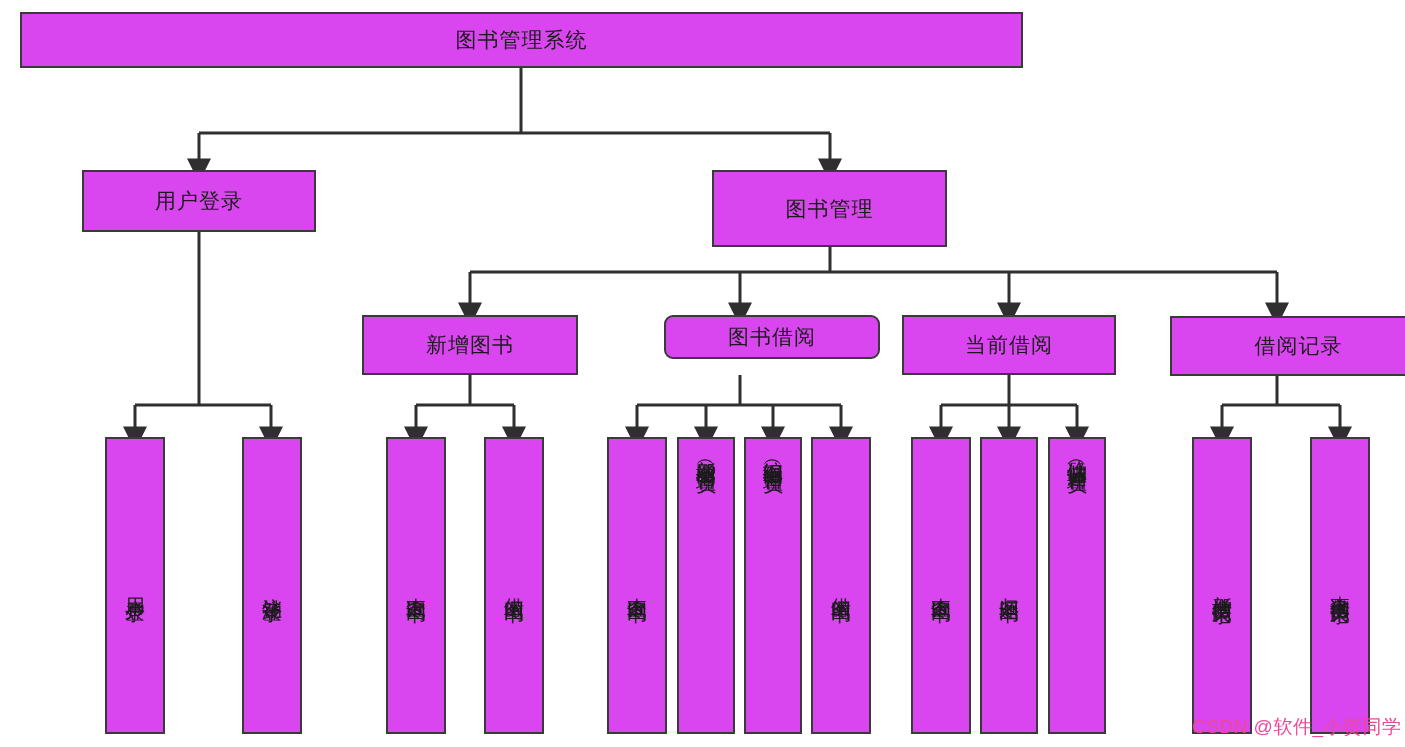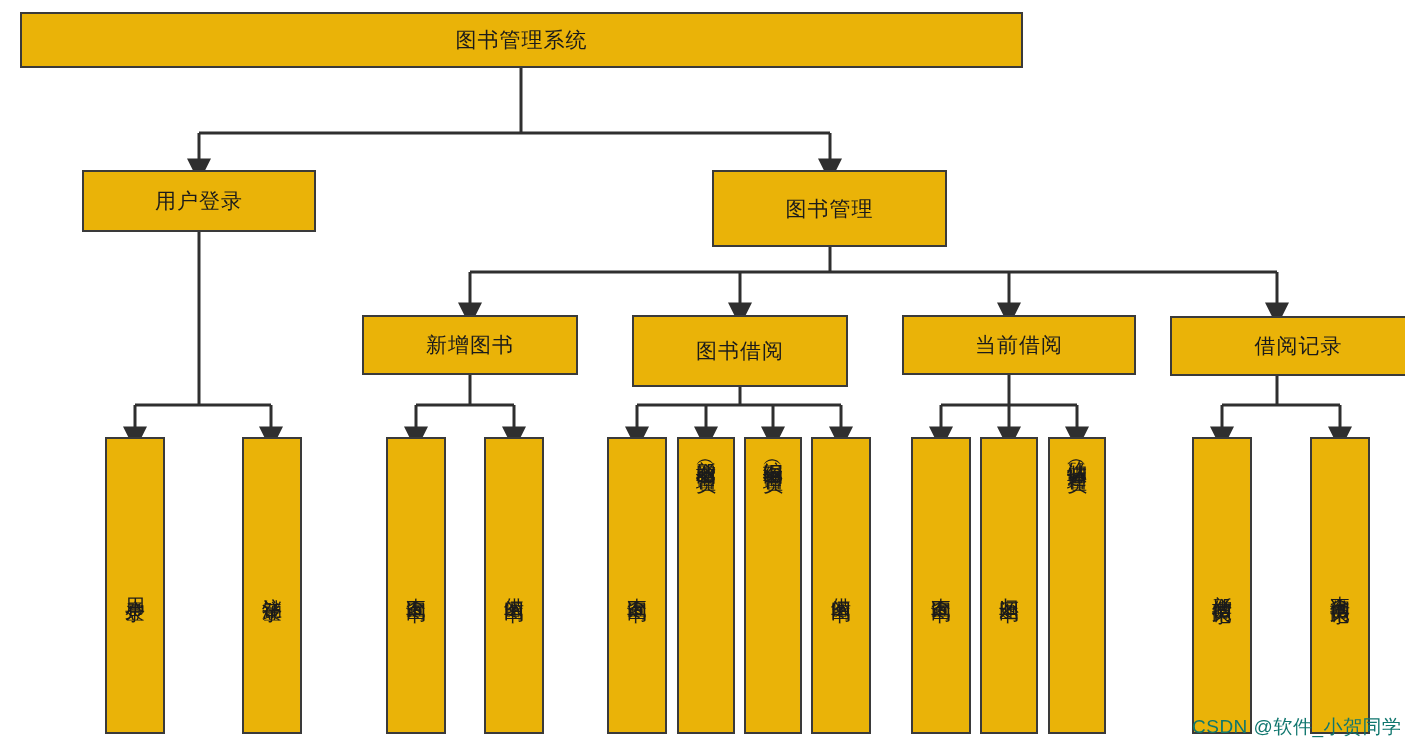--- a/index.html
+++ b/index.html
@@ -6,42 +6,42 @@
   body{
     font-family:"Liberation Sans","DejaVu Sans",sans-serif;
     width:1405px;height:747px;overflow:hidden;position:relative;
   }
   #diagram-root{position:relative;width:1405px;height:747px;background:#fff;}
   svg#wires{position:absolute;left:0;top:0;width:1405px;height:747px;}
   .node{
     position:absolute;
     box-sizing:border-box;
     border:2.5px solid #3a3a3a;
-    background:#eab308;
+    background:#d946ef;
     display:flex;
     align-items:center;
     justify-content:center;
     color:#1b1b1b;
   }
   .node-h{font-size:21px;letter-spacing:1px;white-space:nowrap;}
   .node-v{
     writing-mode:vertical-rl;
     text-orientation:upright;
     font-size:20px;
     line-height:1.45;
     letter-spacing:2px;
     white-space:nowrap;
     text-align:center;
   }
   .node-v-top{align-items:flex-start;}
   .node-v-top .node-v{padding-top:6px;}
   .watermark{
     position:absolute;
     font-size:19px;
-    color:#0f766e;
+    color:#ec4899;
     white-space:nowrap;
     letter-spacing:0.5px;
     pointer-events:none;
   }
 </style>
 </head>
 <body>
 
 <div id="diagram-root">
 
@@ -102,24 +102,24 @@
   <div class="node" style="left:82px;top:170px;width:234px;height:62px;">
     <span class="node-h">用户登录</span>
   </div>
   <div class="node" style="left:712px;top:170px;width:235px;height:77px;">
     <span class="node-h">图书管理</span>
   </div>
 
   <div class="node" style="left:362px;top:315px;width:216px;height:60px;">
     <span class="node-h">新增图书</span>
   </div>
-  <div class="node" style="left:632px;top:315px;width:216px;height:72px;">
+  <div class="node" style="left:664px;top:315px;width:216px;height:44px;border-radius:9px;">
     <span class="node-h">图书借阅</span>
   </div>
-  <div class="node" style="left:902px;top:315px;width:234px;height:60px;">
+  <div class="node" style="left:902px;top:315px;width:214px;height:60px;">
     <span class="node-h">当前借阅</span>
   </div>
   <div class="node" style="left:1170px;top:316px;width:257px;height:60px;">
     <span class="node-h">借阅记录</span>
   </div>
 
   <div class="node" style="left:105px;top:437px;width:60px;height:297px;">
     <span class="node-v">用户登录</span>
   </div>
   <div class="node" style="left:242px;top:437px;width:60px;height:297px;">

